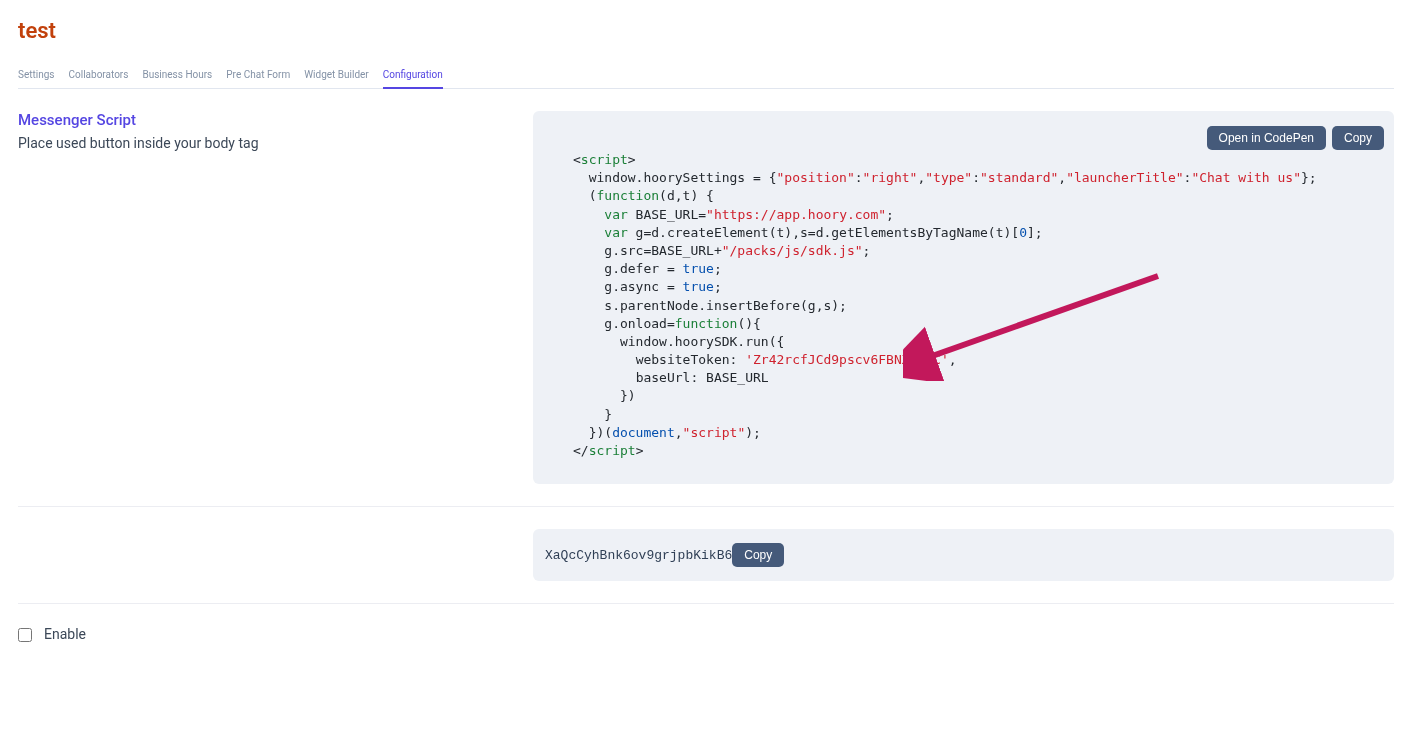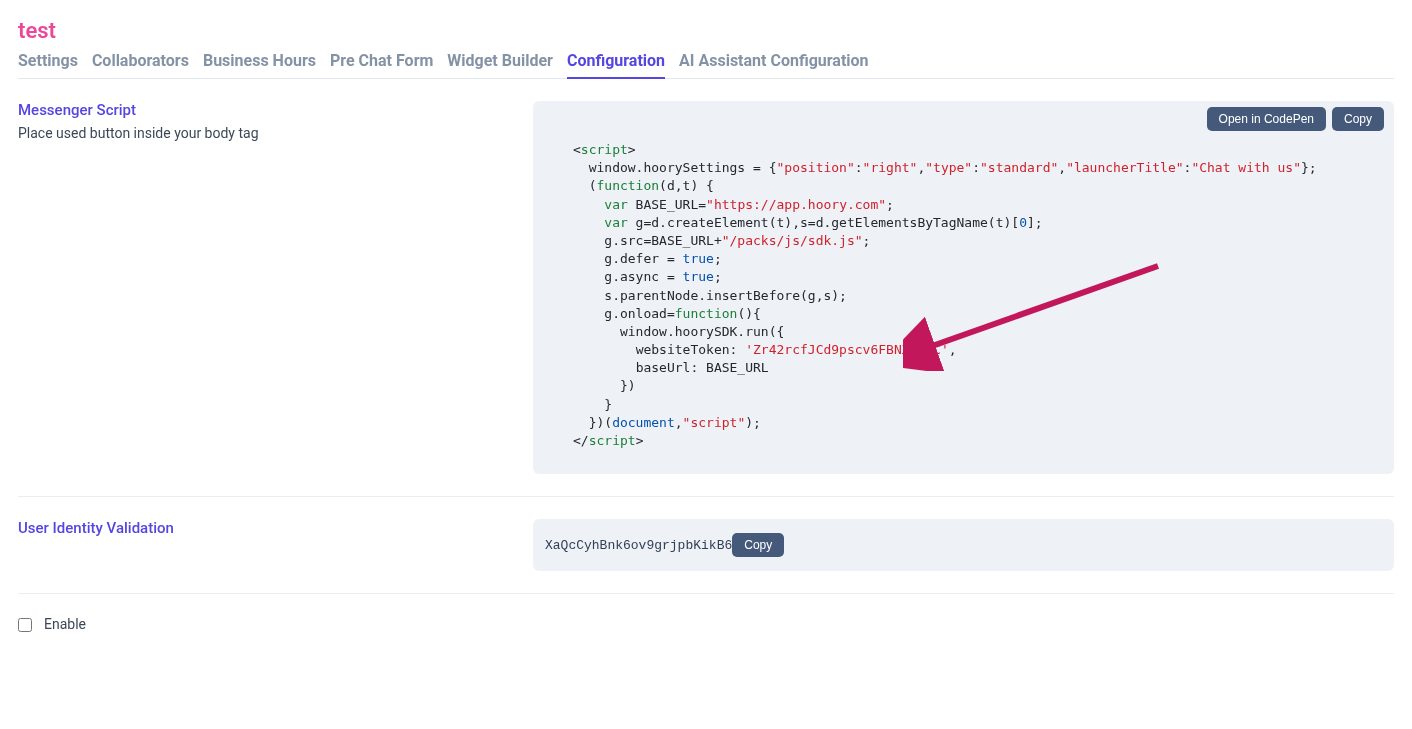--- a/index.html
+++ b/index.html
@@ -5,33 +5,33 @@
     * { box-sizing: border-box; margin: 0; padding: 0; }
     body {
       font-family: -apple-system, BlinkMacSystemFont, "Segoe UI", Roboto, Helvetica, Arial, sans-serif;
       background: #ffffff;
       color: #1f2d3d;
       padding: 18px;
     }
     .page-title {
       font-size: 22px;
       font-weight: 600;
-      color: #ec4899;
+      color: #c2410c;
+      margin-bottom: 18px;
     }
     .tabs {
       display: flex;
       gap: 14px;
       border-bottom: 1px solid #e1e6ef;
     }
     .tab {
-      font-size: 16px;
+      font-size: 10px;
       color: #8492a6;
       padding: 8px 0;
       cursor: pointer;
-      font-weight: bold;
     }
     .tab.active {
       color: #5546e2;
       border-bottom: 2px solid #5546e2;
       margin-bottom: -1px;
       padding-bottom: 5px;
     }
     .section {
       display: flex;
       padding: 22px 0;
@@ -67,21 +67,21 @@
       padding: 40px 24px 24px 40px;
       font-family: "SFMono-Regular", Consolas, "Liberation Mono", Menlo, monospace;
       font-size: 13px;
       line-height: 1.4;
       position: relative;
       overflow: auto;
     }
     .code-block pre { white-space: pre; }
     .code-actions {
       position: absolute;
-      top: 6px;
+      top: 15px;
       right: 10px;
       display: flex;
       gap: 6px;
       z-index: 3;
     }
     .btn {
       background: #455a7a;
       color: #fff;
       border: none;
       font-size: 12px;
@@ -133,21 +133,20 @@
 
 <div class="page-title">test</div>
 
 <div class="tabs">
   <div class="tab">Settings</div>
   <div class="tab">Collaborators</div>
   <div class="tab">Business Hours</div>
   <div class="tab">Pre Chat Form</div>
   <div class="tab">Widget Builder</div>
   <div class="tab active">Configuration</div>
-  <div class="tab">AI Assistant Configuration</div>
 </div>
 
 <div class="section">
   <div class="section-left">
     <div class="section-title">Messenger Script</div>
     <div class="section-desc">Place used button inside your body tag</div>
   </div>
   <div class="section-right">
     <div class="code-block">
       <div class="code-actions">
@@ -178,21 +177,20 @@
           </marker>
         </defs>
         <line x1="255" y1="5" x2="15" y2="90" stroke="#C2185B" stroke-width="6" marker-end="url(#ah)"></line>
       </svg>
     </div>
   </div>
 </div>
 
 <div class="section">
   <div class="section-left">
-    <div class="section-title">User Identity Validation</div>
   </div>
   <div class="section-right">
     <div class="inline-code-row">
       <span>XaQcCyhBnk6ov9grjpbKikB6</span>
       <button class="btn">Copy</button>
     </div>
   </div>
 </div>
 
 <div class="section" style="border-bottom:none">

